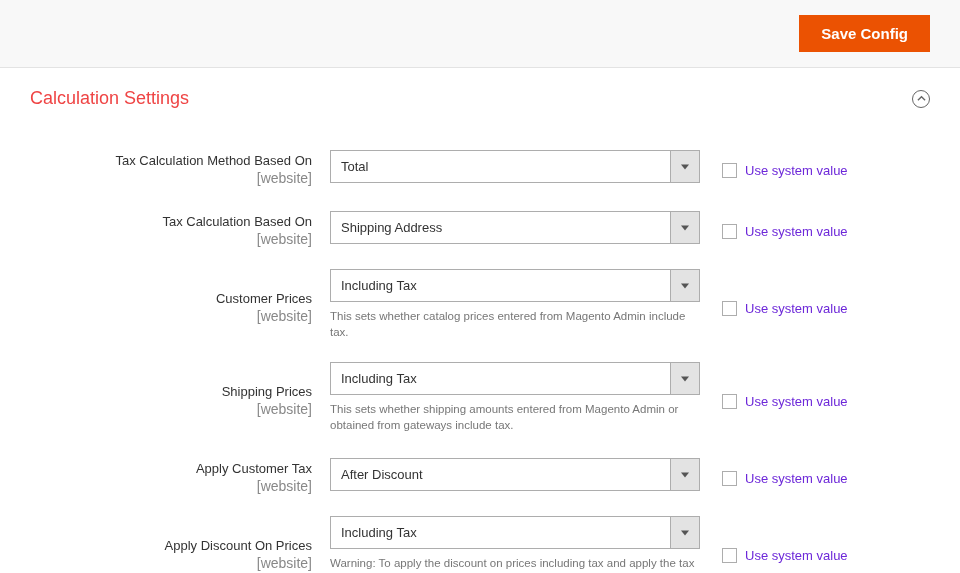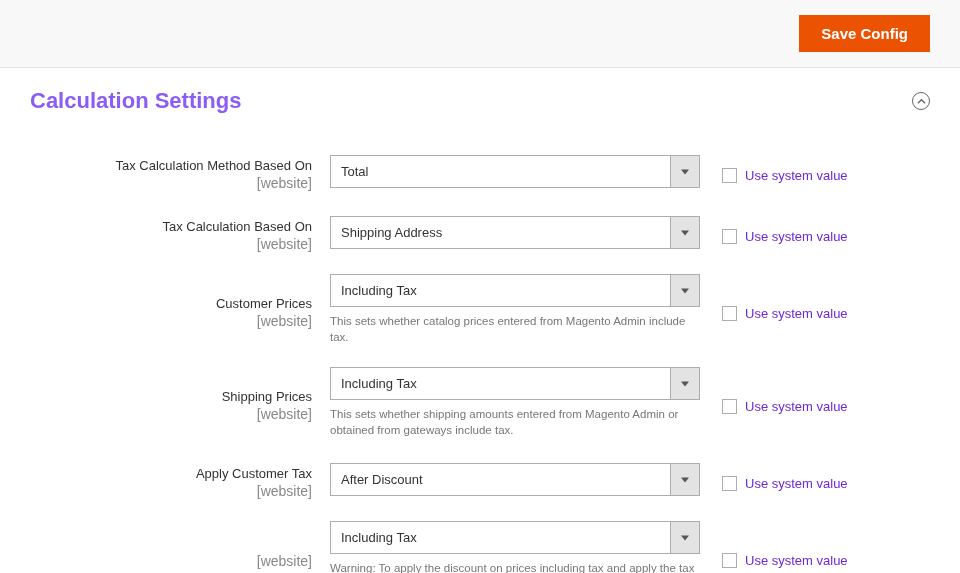--- a/index.html
+++ b/index.html
@@ -33,23 +33,23 @@
       padding: 20px 30px;
     }
     .section-header {
       display: flex;
       justify-content: space-between;
       align-items: center;
       padding-bottom: 18px;
       margin-bottom: 20px;
     }
     .section-title {
-      font-size: 22px;
-      font-weight: 700;
-      color: #8b5cf6;
+      font-size: 18px;
+      font-weight: 400;
+      color: #ef4444;
     }
     .collapse-icon {
       width: 18px;
       height: 18px;
       border: 1px solid #666;
       border-radius: 50%;
       display: flex;
       align-items: center;
       justify-content: center;
       cursor: pointer;
@@ -266,20 +266,21 @@
       </div>
     </div>
     <div class="field-use-default">
       <div class="checkbox-box"></div>
       <span class="checkbox-label">Use system value</span>
     </div>
   </div>
 
   <div class="field-row">
     <div class="field-label-block">
+      <span class="field-label">Apply Discount On Prices</span>
       <span class="field-scope">[website]</span>
     </div>
     <div class="field-control">
       <div class="select-wrap">
         <div class="select-box">Including Tax</div>
         <div class="select-arrow">
           <svg viewBox="0 0 10 6">
               <path d="M0 0 L5 6 L10 0 Z" fill="#555"></path>
             </svg>
         </div>

